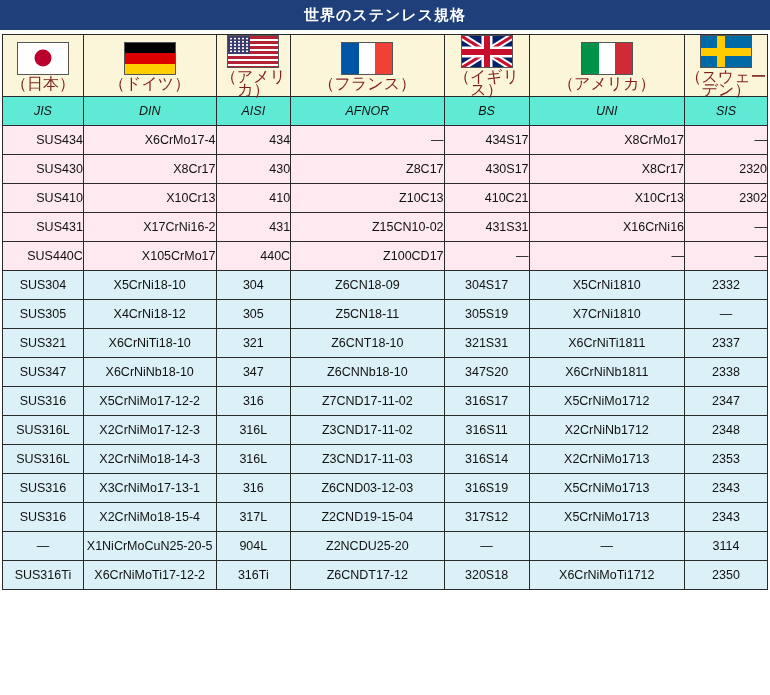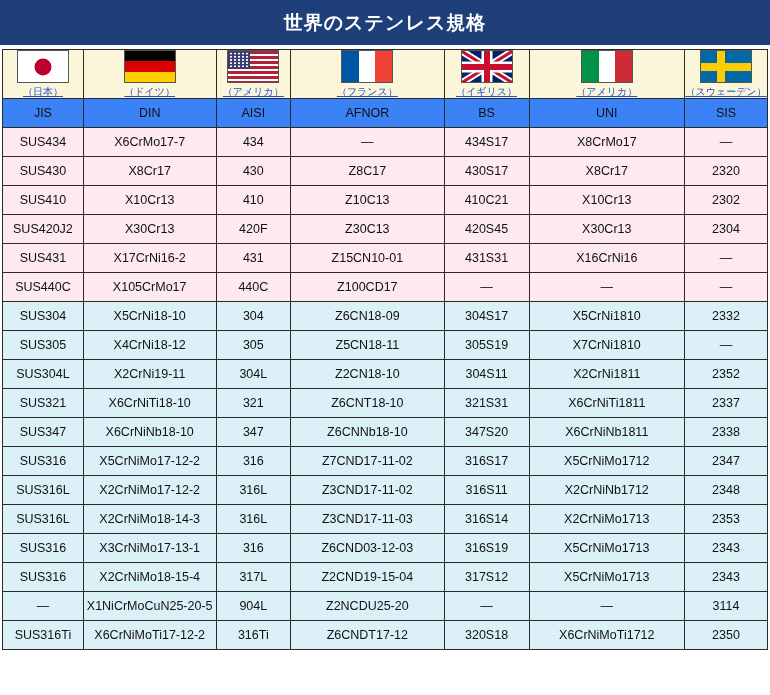--- a/index.html
+++ b/index.html
@@ -13,24 +13,24 @@
     font-family: "Liberation Sans", sans-serif;
     overflow: hidden;
   }
   .page {
     width: 770px;
     height: 695px;
     position: relative;
     box-sizing: border-box;
   }
   .title-bar {
-    height: 45px;
+    height: 30px;
     background: #1f3f7a;
     color: #ffffff;
-    font-size: 19px;
+    font-size: 15px;
     font-weight: bold;
     display: flex;
     align-items: center;
     justify-content: center;
     letter-spacing: 1px;
   }
   table.std {
     border-collapse: collapse;
     width: 766px;
     margin: 4px 2px 0 2px;
@@ -69,24 +69,23 @@
   .flag {
     width: 52px;
     height: 33px;
     border: 1px solid #555;
     box-sizing: border-box;
     position: relative;
     overflow: hidden;
     background: #fff;
   }
   .country-label {
-    font-size: 10px;
-    color: #1d4ed8;
+    font-size: 16px;
+    color: #7f1d1d;
     line-height: 13px;
-    text-decoration: underline;
   }
   
   .flag-jp { background: #ffffff; }
   .flag-jp::after {
     content: "";
     position: absolute;
     width: 17px; height: 17px;
     border-radius: 50%;
     background: #bc002d;
     left: 50%; top: 50%;
@@ -137,23 +136,23 @@
   .flag-gb .hr { position: absolute; left: 0; top: 50%; transform: translateY(-50%); width: 100%; height: 6px; background: #C8102E; }
   .flag-gb .vr { position: absolute; top: 0; left: 50%; transform: translateX(-50%); width: 6px; height: 100%; background: #C8102E; }
   .flag-it {
     background: linear-gradient(to right, #009246 0 33.33%, #ffffff 33.33% 66.66%, #ce2b37 66.66% 100%);
   }
   .flag-se { background: #006aa7; }
   .flag-se .hz { position: absolute; left: 0; top: 50%; transform: translateY(-50%); width: 100%; height: 8px; background: #fecc00; }
   .flag-se .vt { position: absolute; top: 0; left: 16px; width: 8px; height: 100%; background: #fecc00; }
 
   
-  tr.band-pink td { background: #fde9ef; }
+  tr.band-pink td { background: #fde9ef; text-align: right; }
   tr.band-blue td { background: #dcf0f8; }
-  tr.header-row td { background: #3b82f6; font-weight: normal; }
+  tr.header-row td { background: #5eead4; font-weight: normal; font-style: italic; }
   tr.flag-row td { background: #fbf6da; }
 </style>
 </head>
 <body>
 
 <div class="page">
 
   <div class="title-bar">世界のステンレス規格</div>
 
   <table class="std">
@@ -228,21 +227,21 @@
         <td>DIN</td>
         <td>AISI</td>
         <td>AFNOR</td>
         <td>BS</td>
         <td>UNI</td>
         <td>SIS</td>
       </tr>
 
       <tr class="band-pink">
         <td>SUS434</td>
-        <td>X6CrMo17-7</td>
+        <td>X6CrMo17-4</td>
         <td>434</td>
         <td>—</td>
         <td>434S17</td>
         <td>X8CrMo17</td>
         <td>—</td>
       </tr>
       <tr class="band-pink">
         <td>SUS430</td>
         <td>X8Cr17</td>
         <td>430</td>
@@ -254,33 +253,24 @@
       <tr class="band-pink">
         <td>SUS410</td>
         <td>X10Cr13</td>
         <td>410</td>
         <td>Z10C13</td>
         <td>410C21</td>
         <td>X10Cr13</td>
         <td>2302</td>
       </tr>
       <tr class="band-pink">
-        <td>SUS420J2</td>
-        <td>X30Cr13</td>
-        <td>420F</td>
-        <td>Z30C13</td>
-        <td>420S45</td>
-        <td>X30Cr13</td>
-        <td>2304</td>
-      </tr>
-      <tr class="band-pink">
         <td>SUS431</td>
         <td>X17CrNi16-2</td>
         <td>431</td>
-        <td>Z15CN10-01</td>
+        <td>Z15CN10-02</td>
         <td>431S31</td>
         <td>X16CrNi16</td>
         <td>—</td>
       </tr>
       <tr class="band-pink">
         <td>SUS440C</td>
         <td>X105CrMo17</td>
         <td>440C</td>
         <td>Z100CD17</td>
         <td>—</td>
@@ -300,29 +290,20 @@
       <tr class="band-blue">
         <td>SUS305</td>
         <td>X4CrNi18-12</td>
         <td>305</td>
         <td>Z5CN18-11</td>
         <td>305S19</td>
         <td>X7CrNi1810</td>
         <td>—</td>
       </tr>
       <tr class="band-blue">
-        <td>SUS304L</td>
-        <td>X2CrNi19-11</td>
-        <td>304L</td>
-        <td>Z2CN18-10</td>
-        <td>304S11</td>
-        <td>X2CrNi1811</td>
-        <td>2352</td>
-      </tr>
-      <tr class="band-blue">
         <td>SUS321</td>
         <td>X6CrNiTi18-10</td>
         <td>321</td>
         <td>Z6CNT18-10</td>
         <td>321S31</td>
         <td>X6CrNiTi1811</td>
         <td>2337</td>
       </tr>
       <tr class="band-blue">
         <td>SUS347</td>
@@ -337,21 +318,21 @@
         <td>SUS316</td>
         <td>X5CrNiMo17-12-2</td>
         <td>316</td>
         <td>Z7CND17-11-02</td>
         <td>316S17</td>
         <td>X5CrNiMo1712</td>
         <td>2347</td>
       </tr>
       <tr class="band-blue">
         <td>SUS316L</td>
-        <td>X2CrNiMo17-12-2</td>
+        <td>X2CrNiMo17-12-3</td>
         <td>316L</td>
         <td>Z3CND17-11-02</td>
         <td>316S11</td>
         <td>X2CrNiNb1712</td>
         <td>2348</td>
       </tr>
       <tr class="band-blue">
         <td>SUS316L</td>
         <td>X2CrNiMo18-14-3</td>
         <td>316L</td>

